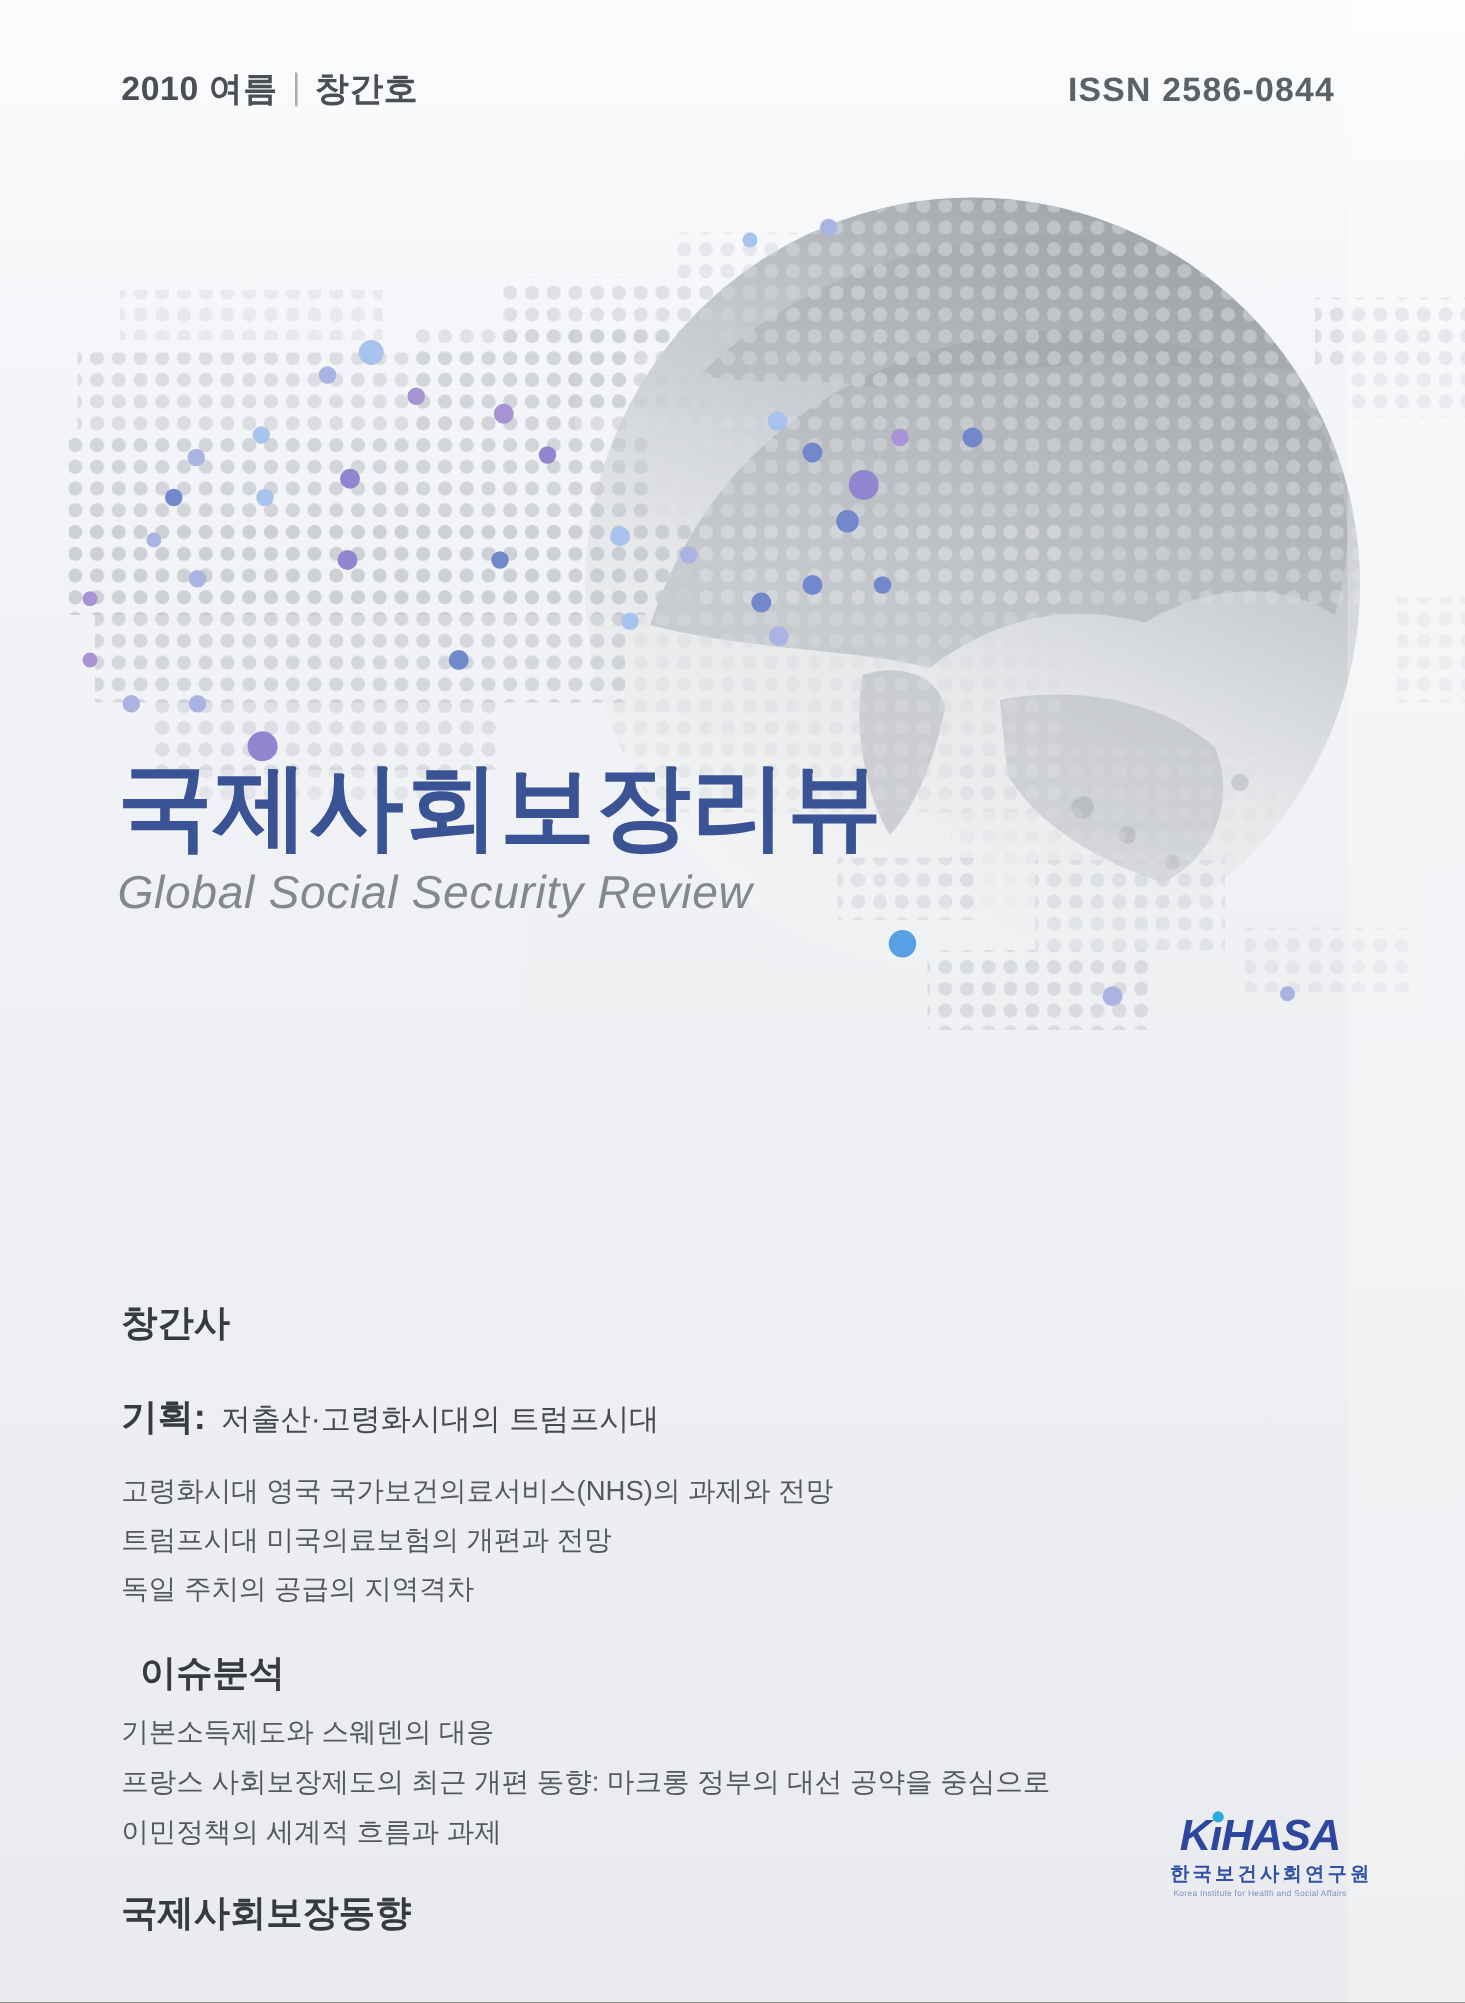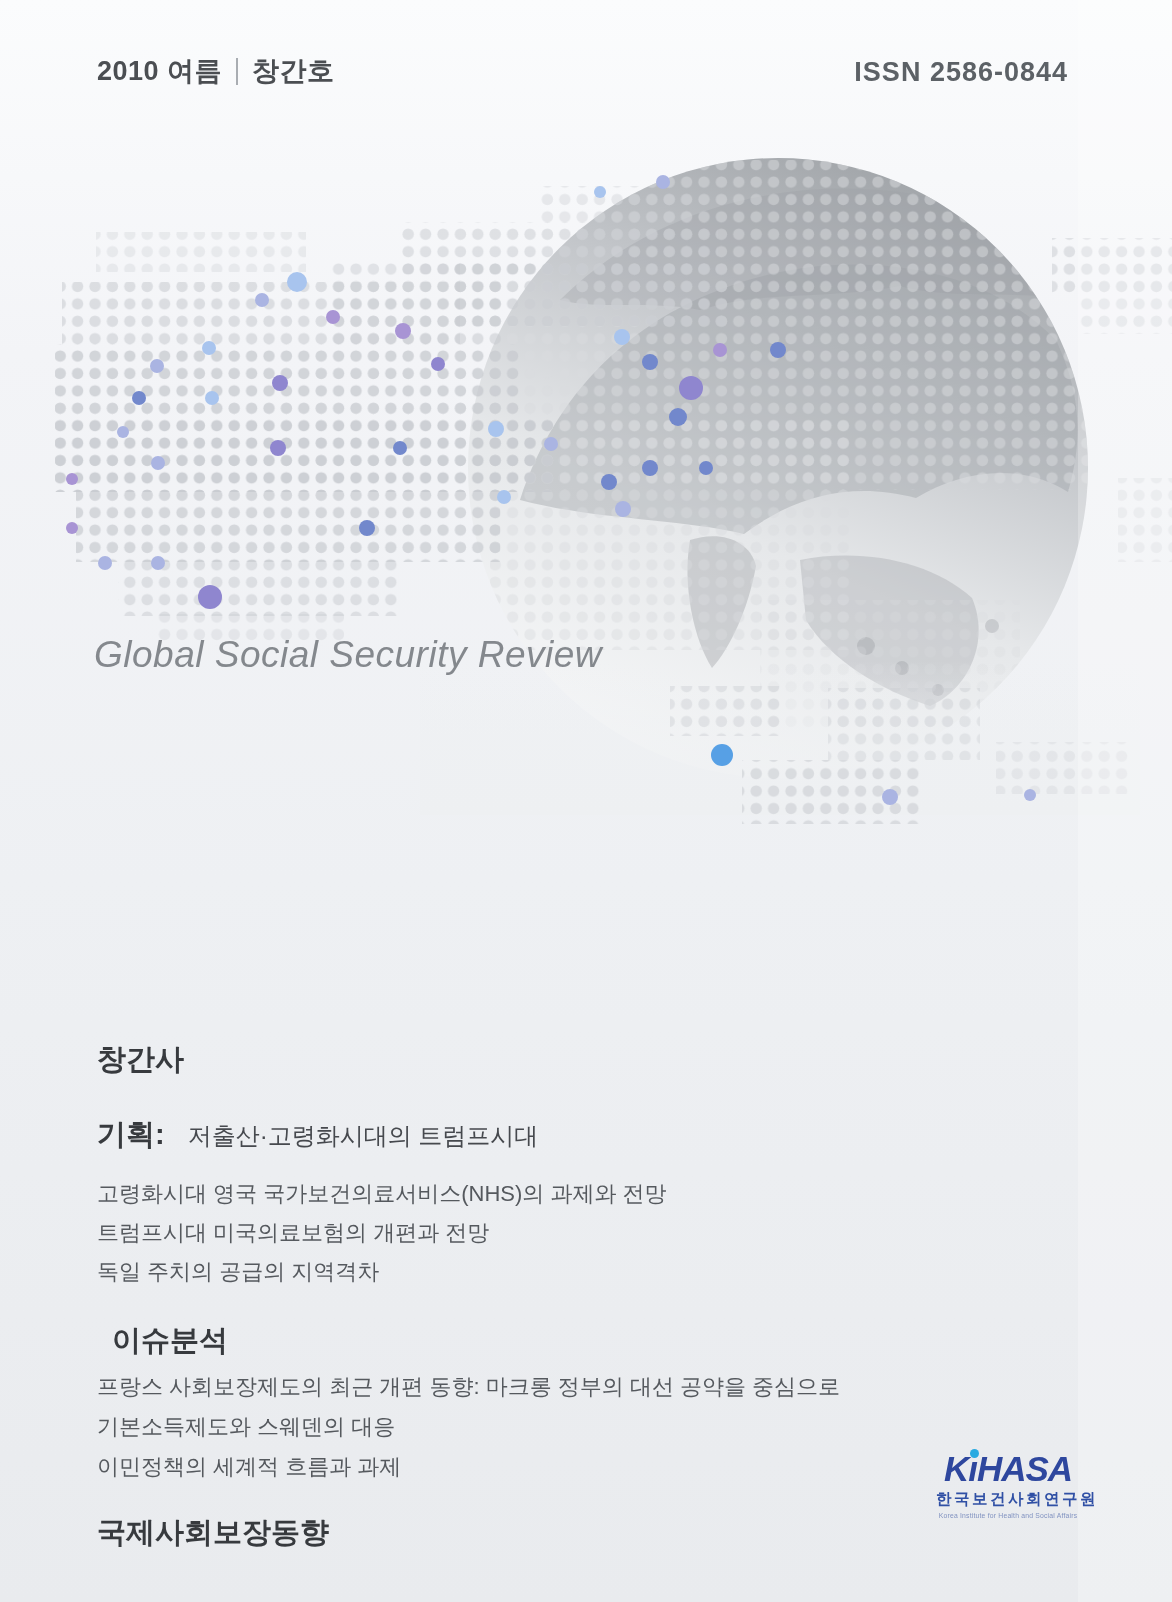--- a/index.html
+++ b/index.html
@@ -26,28 +26,28 @@
     font-size:27px;font-weight:700;color:#5c6166;letter-spacing:1px;
   }
 
   
   .title-block{position:absolute;left:94px;top:602px;z-index:2;}
   .title-kr{
     margin:0;font-size:76px;font-weight:700;color:#3a5395;
     letter-spacing:0.5px;line-height:1.15;
   }
   .title-en{
-    margin-top:32px;font-size:37px;font-style:italic;font-weight:500;
+    margin-top:4px;font-size:37px;font-style:italic;font-weight:500;
     color:#84888d;letter-spacing:0.5px;
   }
 
   
   .toc{position:absolute;left:97px;top:1044px;width:780px;z-index:2;}
   .toc-h{font-size:29px;font-weight:700;color:#373a3e;line-height:30px;}
-  .toc-feature-row{margin-top:45px;display:flex;align-items:baseline;gap:23px;}
+  .toc-feature-row{margin-top:45px;display:flex;align-items:baseline;gap:12px;}
   .toc-feature-title{font-size:24px;font-weight:500;color:#46494e;}
   .toc-list{list-style:none;margin:22px 0 0 0;padding:0;}
   .toc-list li{font-size:22px;font-weight:400;color:#55595e;line-height:39px;}
   .toc-list.issue{margin-top:12px;}
   .toc-list.issue li{line-height:40px;}
   .toc-h.issue{margin-top:34px;margin-left:15px;}
   .toc-h.trends{margin-top:30px;}
 
   
   .logo{position:absolute;left:936px;top:1452px;width:144px;z-index:2;text-align:center;}
@@ -184,40 +184,41 @@
   </svg>
 
   <div class="issue-info">
     <span>2010 여름</span>
     <span class="issue-divider"></span>
     <span>창간호</span>
   </div>
   <div class="issn">ISSN 2586-0844</div>
 
   <div class="title-block">
+    <h1 class="title-kr">국제사회보장리뷰</h1>
     <div class="title-en">Global Social Security Review</div>
   </div>
 
   <nav class="toc">
     <div class="toc-h">창간사</div>
 
     <div class="toc-feature-row">
       <span class="toc-h">기획:</span>
       <span class="toc-feature-title">저출산·고령화시대의 트럼프시대</span>
     </div>
     <ul class="toc-list feature">
       <li>고령화시대 영국 국가보건의료서비스(NHS)의 과제와 전망</li>
       <li>트럼프시대 미국의료보험의 개편과 전망</li>
       <li>독일 주치의 공급의 지역격차</li>
     </ul>
 
     <div class="toc-h issue">이슈분석</div>
     <ul class="toc-list issue">
+      <li>기본소득제도와 스웨덴의 대응</li>
       <li>프랑스 사회보장제도의 최근 개편 동향: 마크롱 정부의 대선 공약을 중심으로</li>
-      <li>기본소득제도와 스웨덴의 대응</li>
       <li>이민정책의 세계적 흐름과 과제</li>
     </ul>
 
     <div class="toc-h trends">국제사회보장동향</div>
   </nav>
 
   <div class="logo">
     <div class="logo-top"><span>K</span><span class="logo-i">ı</span><span>HASA</span></div>
     <div class="logo-kr">한국보건사회연구원</div>
     <div class="logo-en">Korea Institute for Health and Social Affairs</div>

